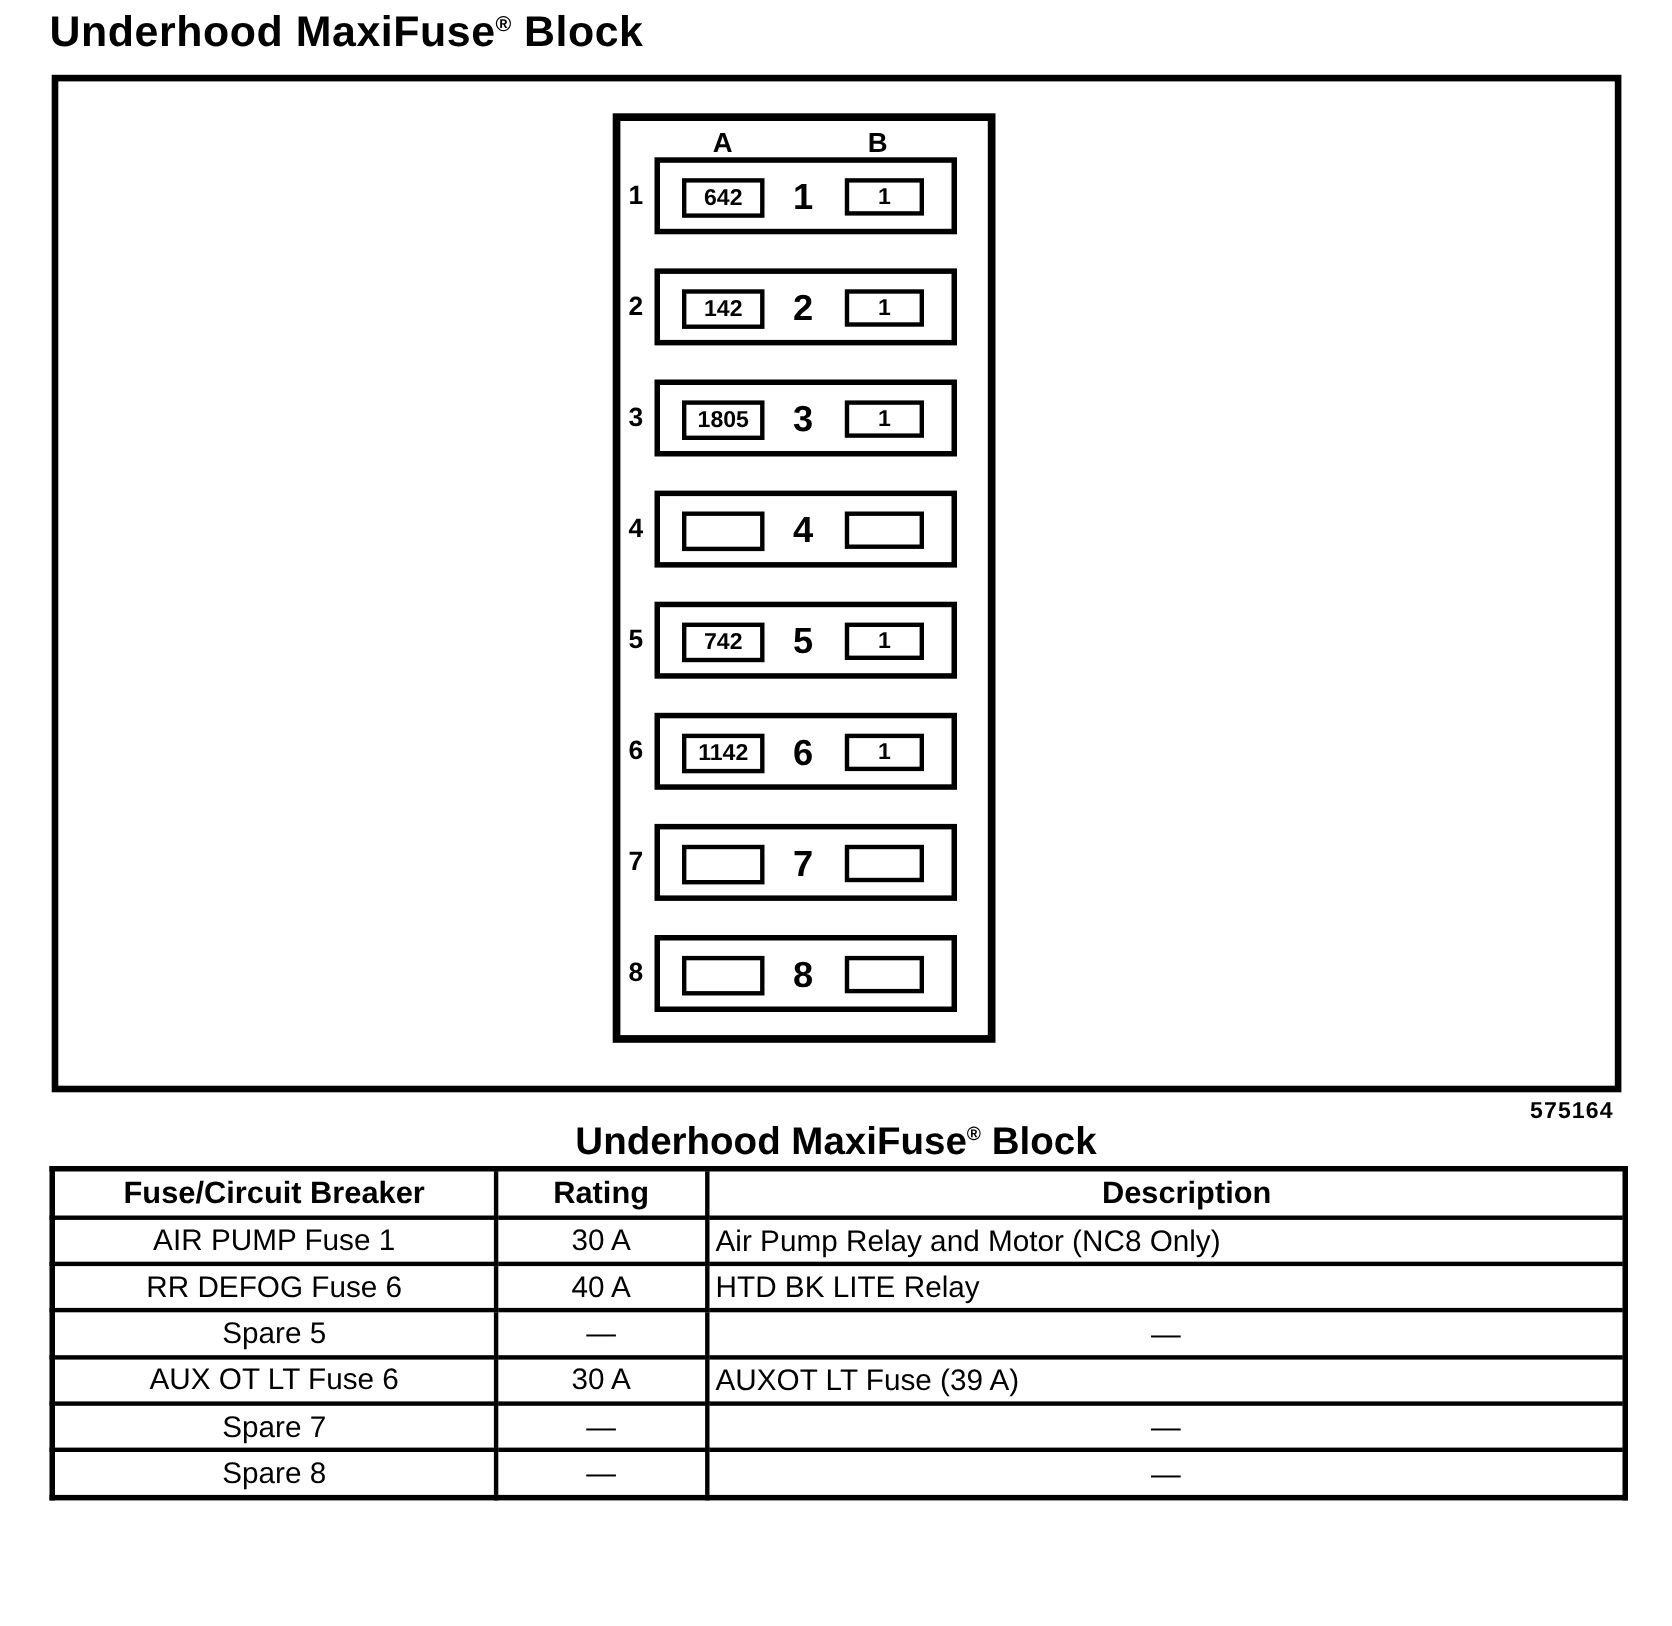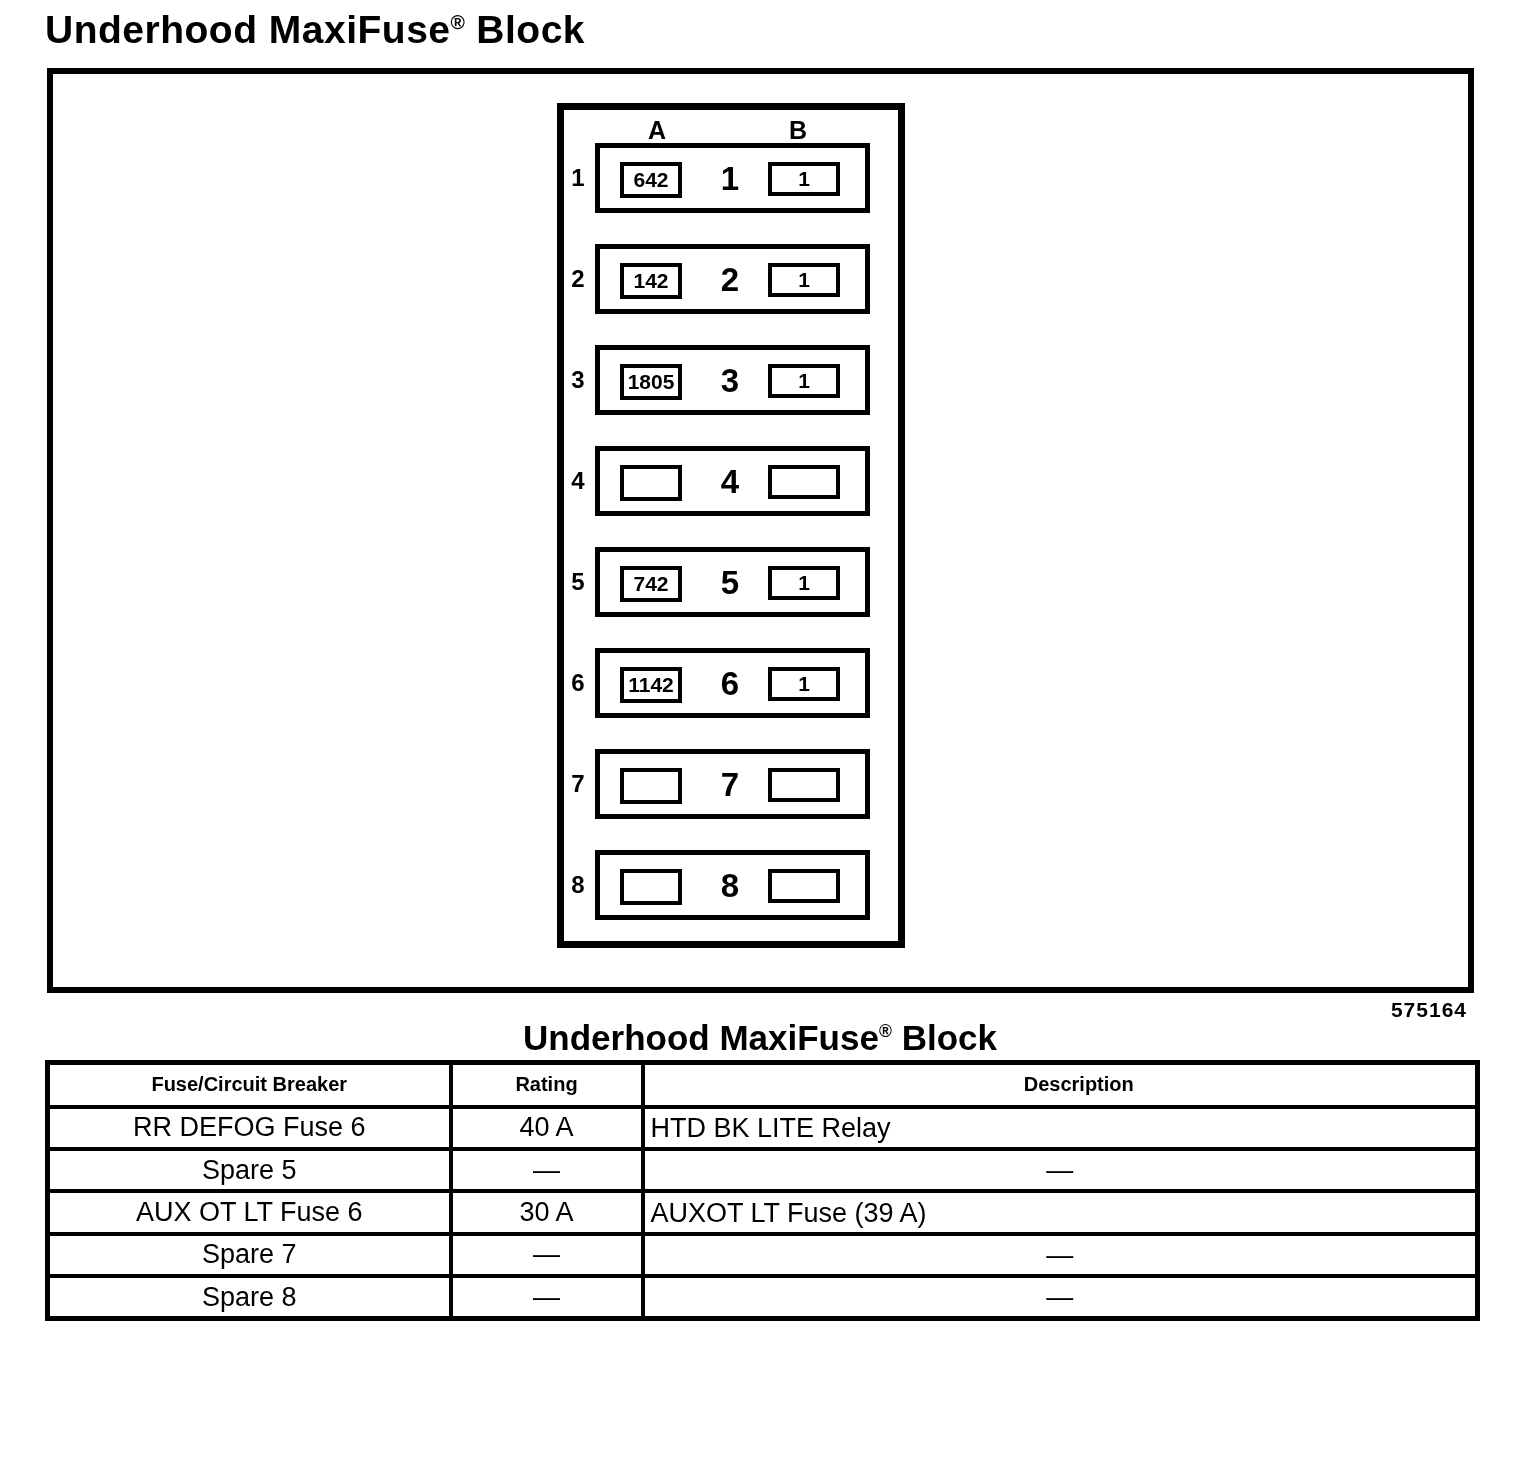--- a/index.html
+++ b/index.html
@@ -58,21 +58,21 @@
     position: absolute; left: 31px; top: 0;
     width: 275px; height: 70px;
     border: 5px solid #000;
   }
   .fuse-slot {
     position: absolute; top: 14px;
     border: 4px solid #000;
     text-align: center;
     font-size: 21px; font-weight: bold;
   }
-  .slot-a { left: 20px;  width: 62px; height: 36px; line-height: 28px; }
+  .slot-a { left: 20px;  width: 75px; height: 36px; line-height: 28px; }
   .slot-b { left: 168px; width: 72px; height: 34px; line-height: 26px; }
   .module-num {
     position: absolute; left: 100px; top: 0; width: 60px; height: 60px;
     line-height: 62px; text-align: center;
     font-size: 33px; font-weight: bold;
   }
 
   
   .figure-number {
     position: absolute; right: 53px; top: 998px;
@@ -92,21 +92,21 @@
     width: 1435px;
     border-collapse: collapse;
     border: 5px solid #000;
     font-size: 27px;
   }
   .fuse-table th, .fuse-table td {
     border: 4px solid #000;
     padding: 3px 6px;
   }
   .fuse-table th {
-    font-size: 20px; font-weight: bold;
+    font-size: 28px; font-weight: bold;
     height: 44px; text-align: center;
   }
   .col-name   { width: 403px; text-align: center; }
   .col-rating { width: 192px; text-align: center; }
   .col-desc   { text-align: left; padding-left: 12px; }
   .fuse-table td { height: 41px; }
   td.col-desc.dash { text-align: center; }
   .desc-wrap { display: inline-block; max-width: 760px; text-align: left; vertical-align: middle; }
   td.col-desc.dash .desc-wrap { text-align: center; }
 </style>
@@ -205,20 +205,25 @@
 <table class="fuse-table">
   <thead>
     <tr>
       <th class="col-name">Fuse/Circuit Breaker</th>
       <th class="col-rating">Rating</th>
       <th class="col-desc" style="text-align:center;padding-left:44px;">Description</th>
     </tr>
   </thead>
   <tbody>
     <tr>
+      <td class="col-name">AIR PUMP Fuse 1</td>
+      <td class="col-rating">30 A</td>
+      <td class="col-desc"><span class="desc-wrap">Air Pump Relay and Motor (NC8 Only)</span></td>
+    </tr>
+    <tr>
       <td class="col-name">RR DEFOG Fuse 6</td>
       <td class="col-rating">40 A</td>
       <td class="col-desc"><span class="desc-wrap">HTD BK LITE Relay</span></td>
     </tr>
     <tr>
       <td class="col-name">Spare 5</td>
       <td class="col-rating">—</td>
       <td class="col-desc dash"><span class="desc-wrap">—</span></td>
     </tr>
     <tr>

